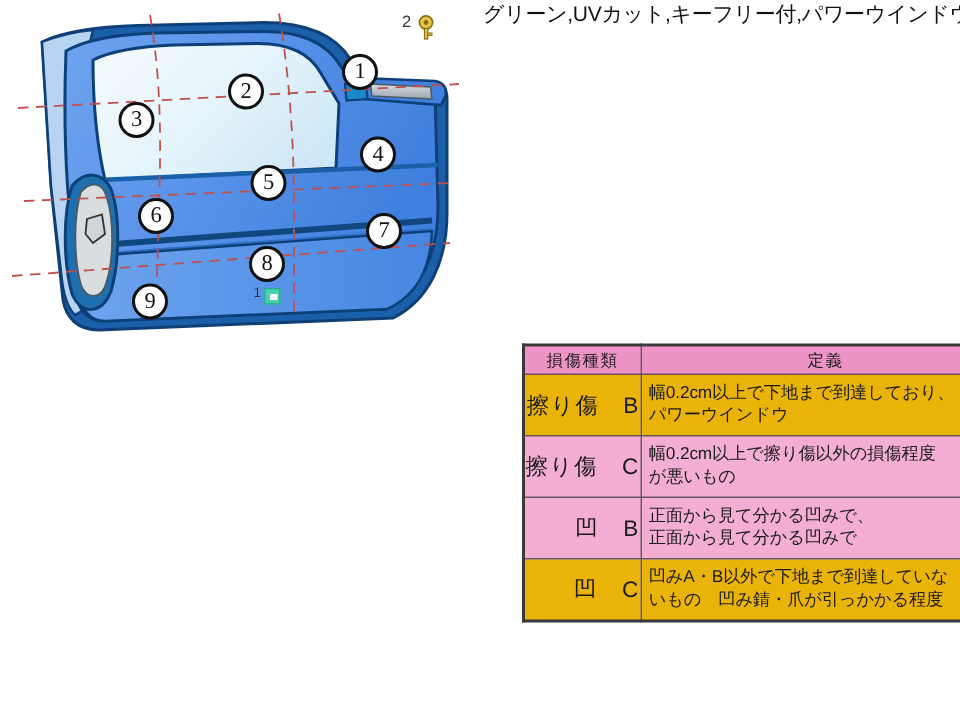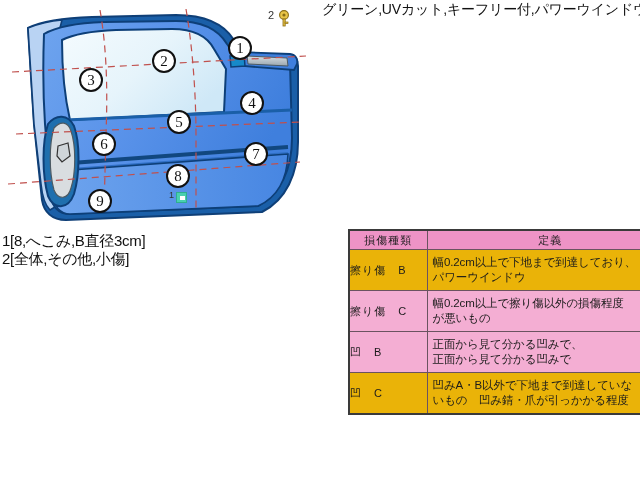--- a/index.html
+++ b/index.html
@@ -95,22 +95,22 @@
     background:#ee93c6;
     font-size:11px;
     font-weight:normal;
     height:18px;
     color:#1b1b1b;
     text-align:center;
     letter-spacing:1px;
   }
   .col-type{width:78px;}
   .def-table td.type-cell{
-    text-align:left;
-    font-size:11px;
+    text-align:right;
+    font-size:15px;
     color:#1b1b1b;
     letter-spacing:1px;
     height:40px;
   }
   .def-table td.def-cell{
     font-size:11.5px;
     color:#1b1b1b;
     line-height:15px;
     padding:3px 2px 3px 5px;
     letter-spacing:-0.1px;
@@ -206,24 +206,20 @@
     <div class="num-badge" style="left:92px;top:128px;">6</div>
     <div class="num-badge" style="left:244px;top:138px;">7</div>
     <div class="num-badge" style="left:166px;top:160px;">8</div>
     <div class="num-badge" style="left:88px;top:185px;">9</div>
 
     <div class="marker-label" style="left:169px;top:186px;">1</div>
     <div class="marker-sq" style="left:176px;top:188px;"></div>
     <div class="marker-label" style="left:268px;top:5px;font-size:11px;">2</div>
   </div>
 
-  <div class="damage-list">
-    <div>1[8,へこみ,B直径3cm]</div>
-    <div>2[全体,その他,小傷]</div>
-  </div>
 
   <table class="def-table">
     <colgroup>
         <col class="col-type">
         <col>
       </colgroup>
     <thead>
       <tr>
         <th>損傷種類</th>
         <th>定義</th>

